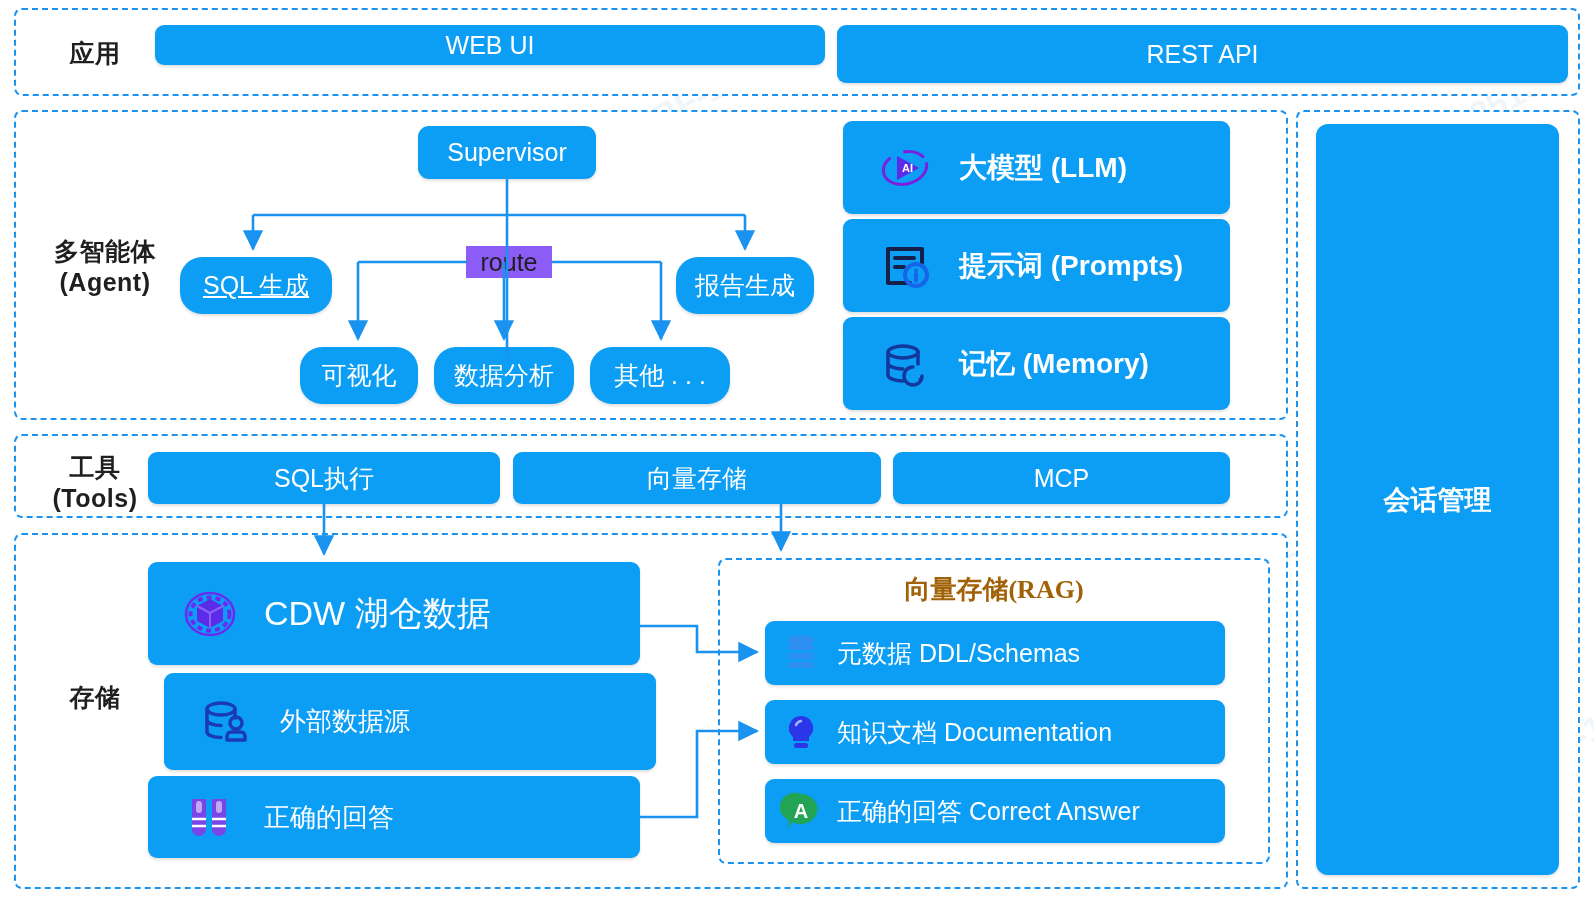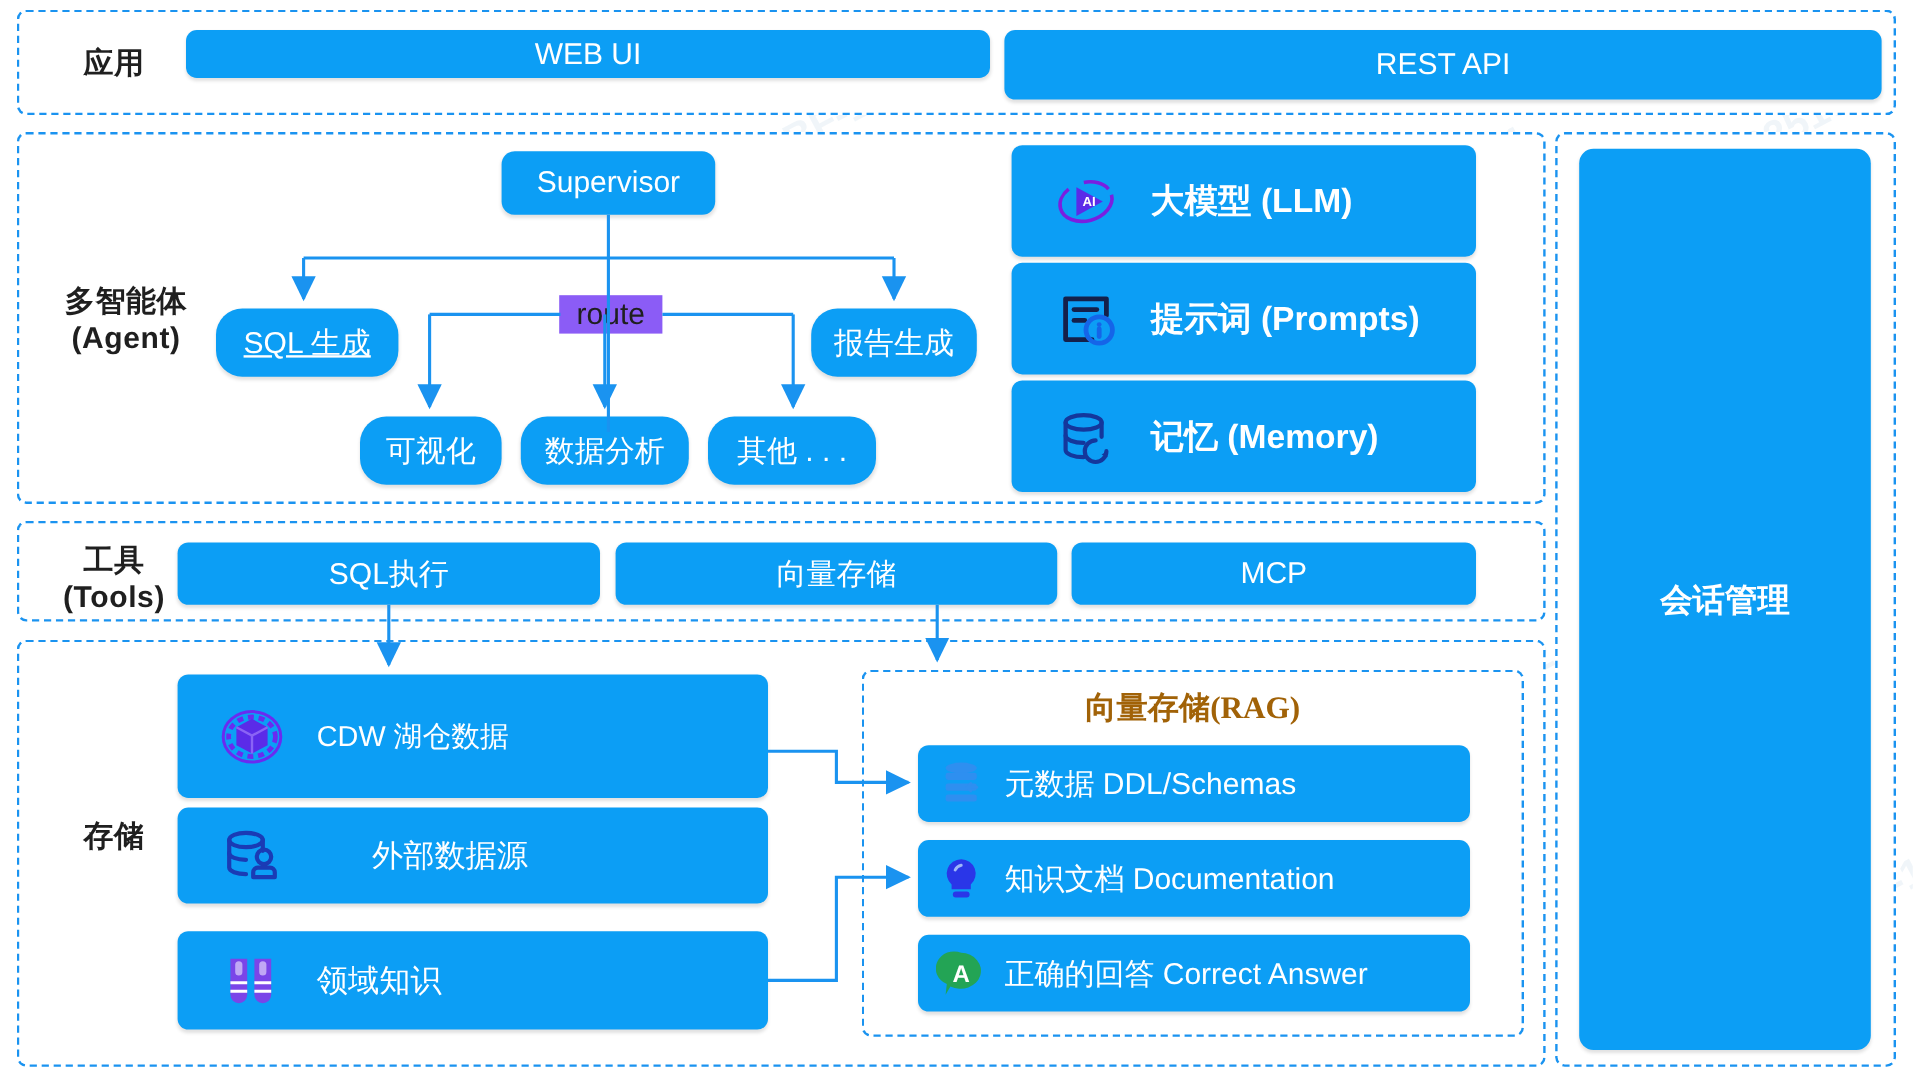--- a/index.html
+++ b/index.html
@@ -233,24 +233,24 @@
   <div class="blk icon-row" style="left:148px; top:562px; width:492px; height:103px;">
     <span class="ic">
       <svg width="56" height="56" viewBox="0 0 56 56">
         <ellipse cx="28" cy="28" rx="24" ry="21" fill="none" stroke="#6A2BF0" stroke-width="2.5"></ellipse>
         <ellipse cx="28" cy="28" rx="19.5" ry="16.5" fill="none" stroke="#6A2BF0" stroke-width="4" stroke-dasharray="5 4"></ellipse>
         <path d="M28 13 L41 20 V35 L28 42 L15 35 V20 Z" fill="#5B2BE8"></path>
         <path d="M15 20 L28 27 L41 20" fill="none" stroke="#8A63F5" stroke-width="2"></path>
         <path d="M28 27 V42" fill="none" stroke="#8A63F5" stroke-width="2"></path>
       </svg>
     </span>
-    <span class="blk-label" style="font-size:24px;">CDW 湖仓数据</span>
-  </div>
-
-  <div class="blk icon-row" style="left:148px; top:673px; width:492px; height:80px;gap:46px;">
+    <span class="blk-label" style="font-size:34px;">CDW 湖仓数据</span>
+  </div>
+
+  <div class="blk icon-row" style="left:164px; top:673px; width:492px; height:97px;">
     <span class="ic">
       <svg width="52" height="52" viewBox="0 0 52 52">
         <ellipse cx="21" cy="13" rx="14" ry="6" fill="none" stroke="#1A3BB5" stroke-width="3.5"></ellipse>
         <path d="M7 13 V36 C7 39 13.3 41.5 21 41.5" fill="none" stroke="#1A3BB5" stroke-width="3.5" stroke-linecap="round"></path>
         <path d="M35 13 V22" fill="none" stroke="#1A3BB5" stroke-width="3.5" stroke-linecap="round"></path>
         <path d="M7 24 C7 27 13.3 29.5 21 29.5" fill="none" stroke="#1A3BB5" stroke-width="3.5" stroke-linecap="round"></path>
         <circle cx="36" cy="27" r="6" fill="none" stroke="#1A3BB5" stroke-width="3.5"></circle>
         <path d="M27 44 V40 a4 4 0 0 1 4 -4 h10 a4 4 0 0 1 4 4 v4 Z" fill="none" stroke="#1A3BB5" stroke-width="3.5" stroke-linejoin="round"></path>
       </svg>
     </span>
@@ -263,21 +263,21 @@
         <path d="M7 7 h14 v30 a7 7 0 0 1 -14 0 Z" fill="#7A45E8"></path>
         <rect x="11" y="9" width="6" height="12" rx="3" fill="#C0A8F5"></rect>
         <path d="M7 27 h14" stroke="#ffffff" stroke-width="2.5" fill="none"></path>
         <path d="M7 34 h14" stroke="#ffffff" stroke-width="2.5" fill="none"></path>
         <path d="M27 7 h14 v30 a7 7 0 0 1 -14 0 Z" fill="#7A45E8"></path>
         <rect x="31" y="9" width="6" height="12" rx="3" fill="#C0A8F5"></rect>
         <path d="M27 27 h14" stroke="#ffffff" stroke-width="2.5" fill="none"></path>
         <path d="M27 34 h14" stroke="#ffffff" stroke-width="2.5" fill="none"></path>
       </svg>
     </span>
-    <span class="blk-label" style="font-size:26px;">领域知识</span>
+    <span class="blk-label" style="font-size:26px;">正确的回答</span>
   </div>
 
   <div class="rag-panel" style="left:718px; top:558px; width:552px; height:306px;">
     <div class="rag-title" style="font-size:26px;">向量存储(RAG)</div>
   </div>
 
   <div class="blk icon-row" style="left:765px; top:621px; width:460px; height:64px;">
     <span class="ic" style="width:44px;height:44px;margin-left:14px;">
       <svg width="42" height="42" viewBox="0 0 42 42">
         <ellipse cx="21" cy="8" rx="13" ry="4.5" fill="#2E8FF0"></ellipse>

